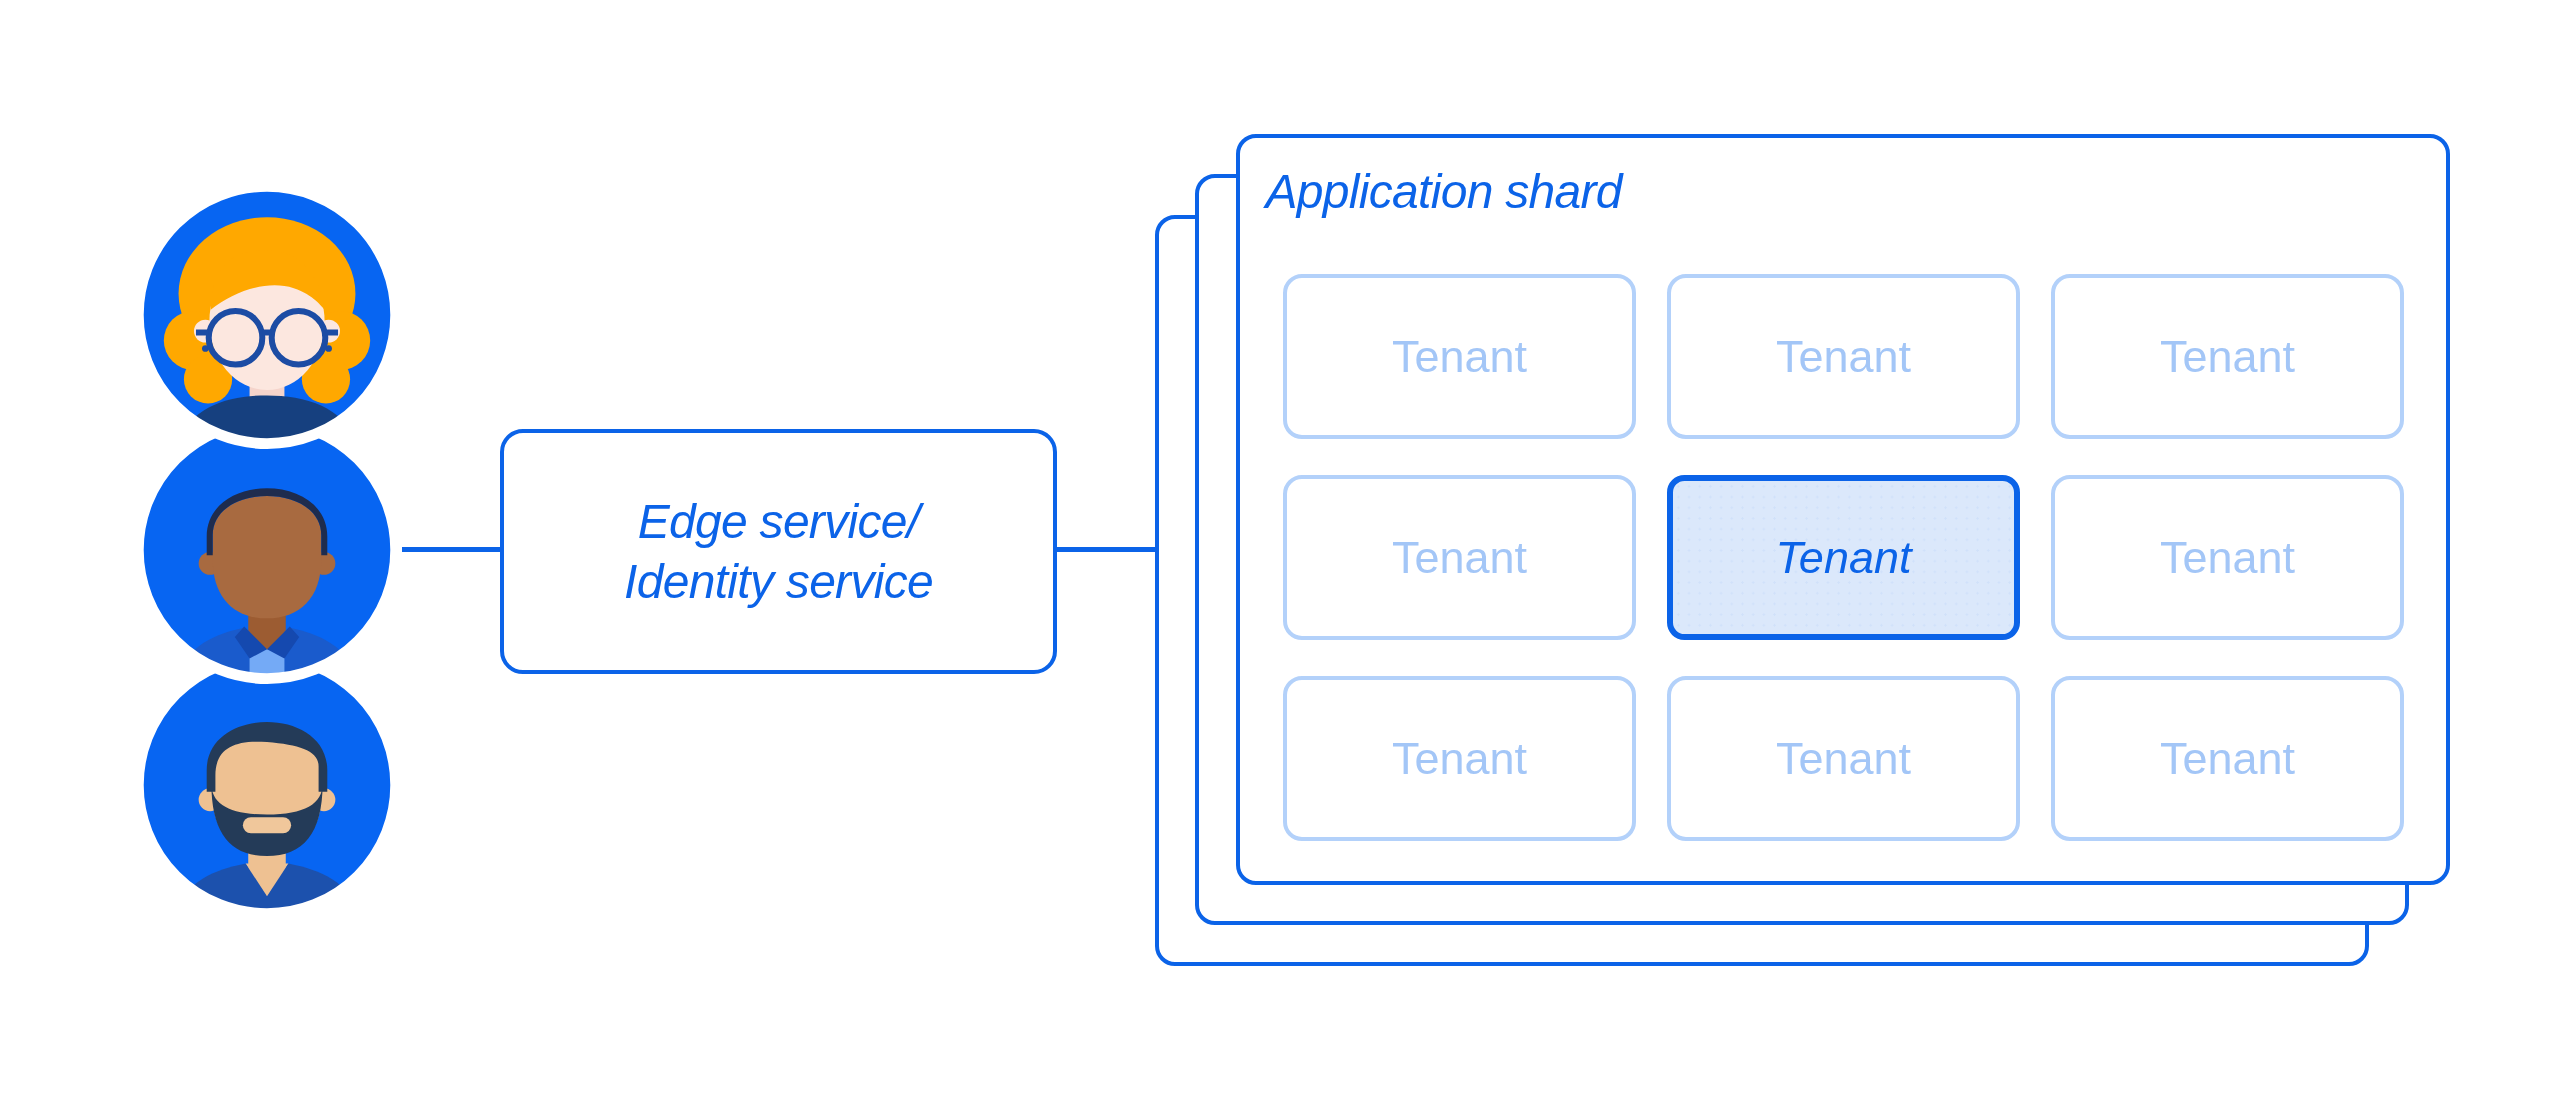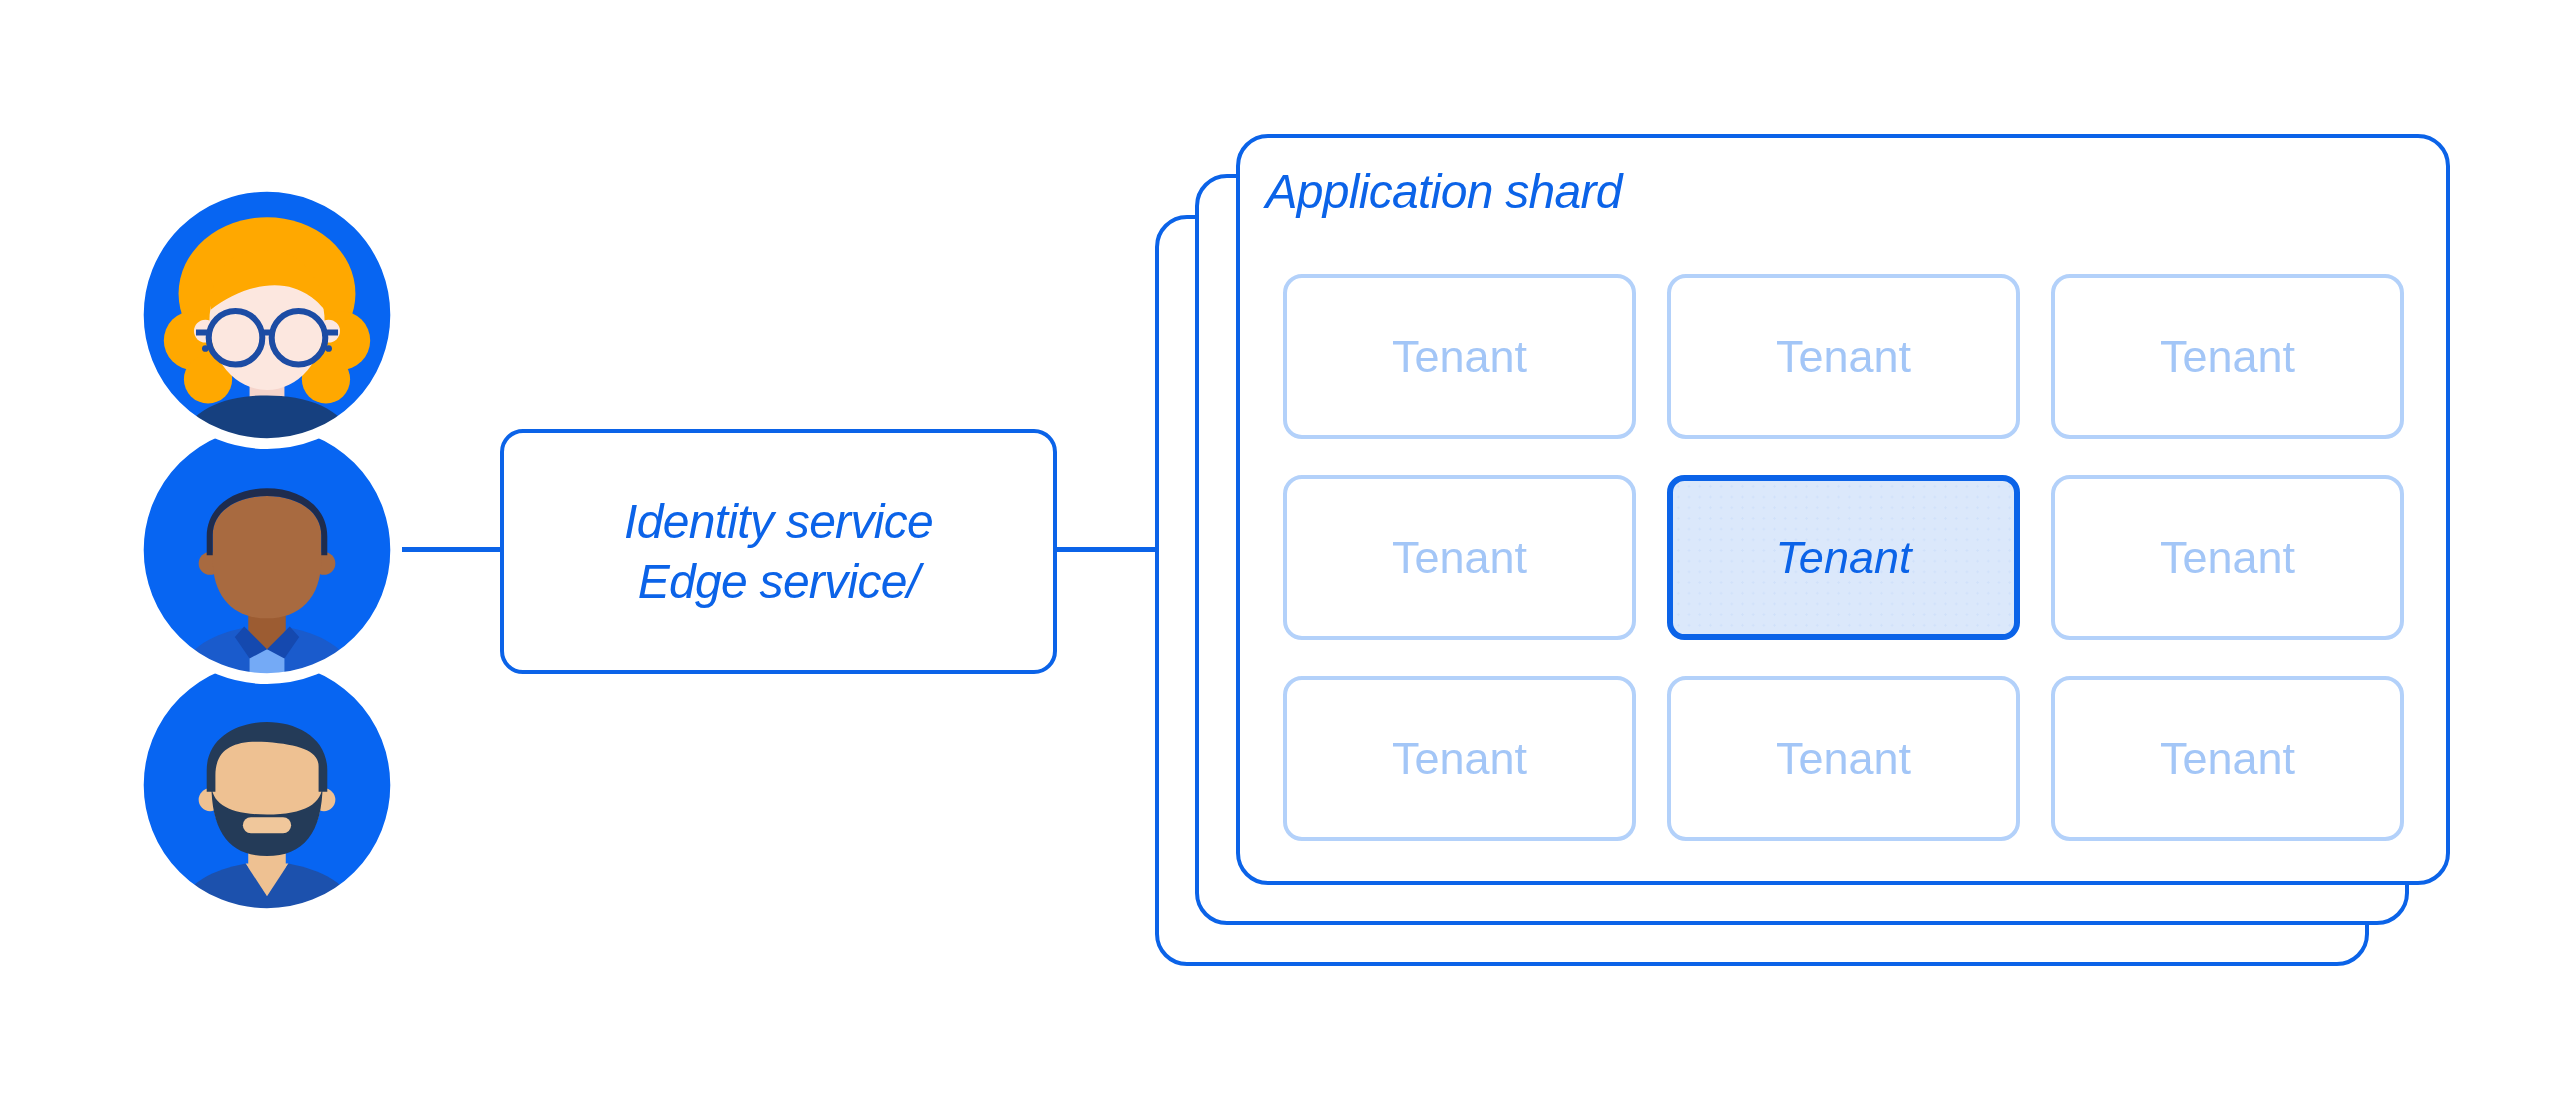--- a/index.html
+++ b/index.html
@@ -27,21 +27,21 @@
     border-radius:23px;background:#ffffff;z-index:3;
     display:flex;flex-direction:column;align-items:center;justify-content:center;
   }
   .edge-box .line{
     font-size:48px;line-height:60px;font-style:italic;letter-spacing:-0.7px;
     color:var(--brand-blue,#0b63e8);white-space:nowrap;
   }
   
   .shard-card{
     position:absolute;width:1214px;height:751px;box-sizing:border-box;
-    background:#ffffff;border:4.7px solid var(--brand-blue,#0b63e8);border-radius:32px;
+    background:#ffffff;border:4.7px solid var(--brand-blue,#0b63e8);border-radius:20px;
   }
   #shard-card-back{left:1155px;top:215px;z-index:1;}
   #shard-card-middle{left:1195px;top:174px;z-index:2;}
   #shard-card-front{left:1236px;top:134px;z-index:3;}
   .shard-title{
     position:absolute;left:25.5px;top:27px;
     font-size:48px;line-height:54px;font-style:italic;letter-spacing:-0.7px;
     color:var(--brand-blue,#0b63e8);white-space:nowrap;
   }
   .tenant-grid{
@@ -148,22 +148,22 @@
         <path d="M110,210 L110,178 C110,82 290,82 290,178 L290,210 L277,210 L277,172 C277,150 250,140 200,136 C150,132 123,146 123,186 L123,210 Z" style="fill:var(--navy-hair,#243b58)"></path>
       </g>
       <circle cx="200" cy="200" r="192" fill="none" stroke="#ffffff" stroke-width="16"></circle>
     </svg>
   </div>
 
   <div class="connector" id="connector-users-edge"></div>
   <div class="connector" id="connector-edge-shard"></div>
 
   <div class="edge-box">
+    <div class="line">Edge service/</div>
     <div class="line">Identity service</div>
-    <div class="line">Edge service/</div>
   </div>
 
   <div class="shard-card" id="shard-card-back"></div>
   <div class="shard-card" id="shard-card-middle"></div>
   <div class="shard-card" id="shard-card-front">
     <div class="shard-title">Application shard</div>
     <div class="tenant-grid">
       <div class="tenant">Tenant</div>
       <div class="tenant">Tenant</div>
       <div class="tenant">Tenant</div>

